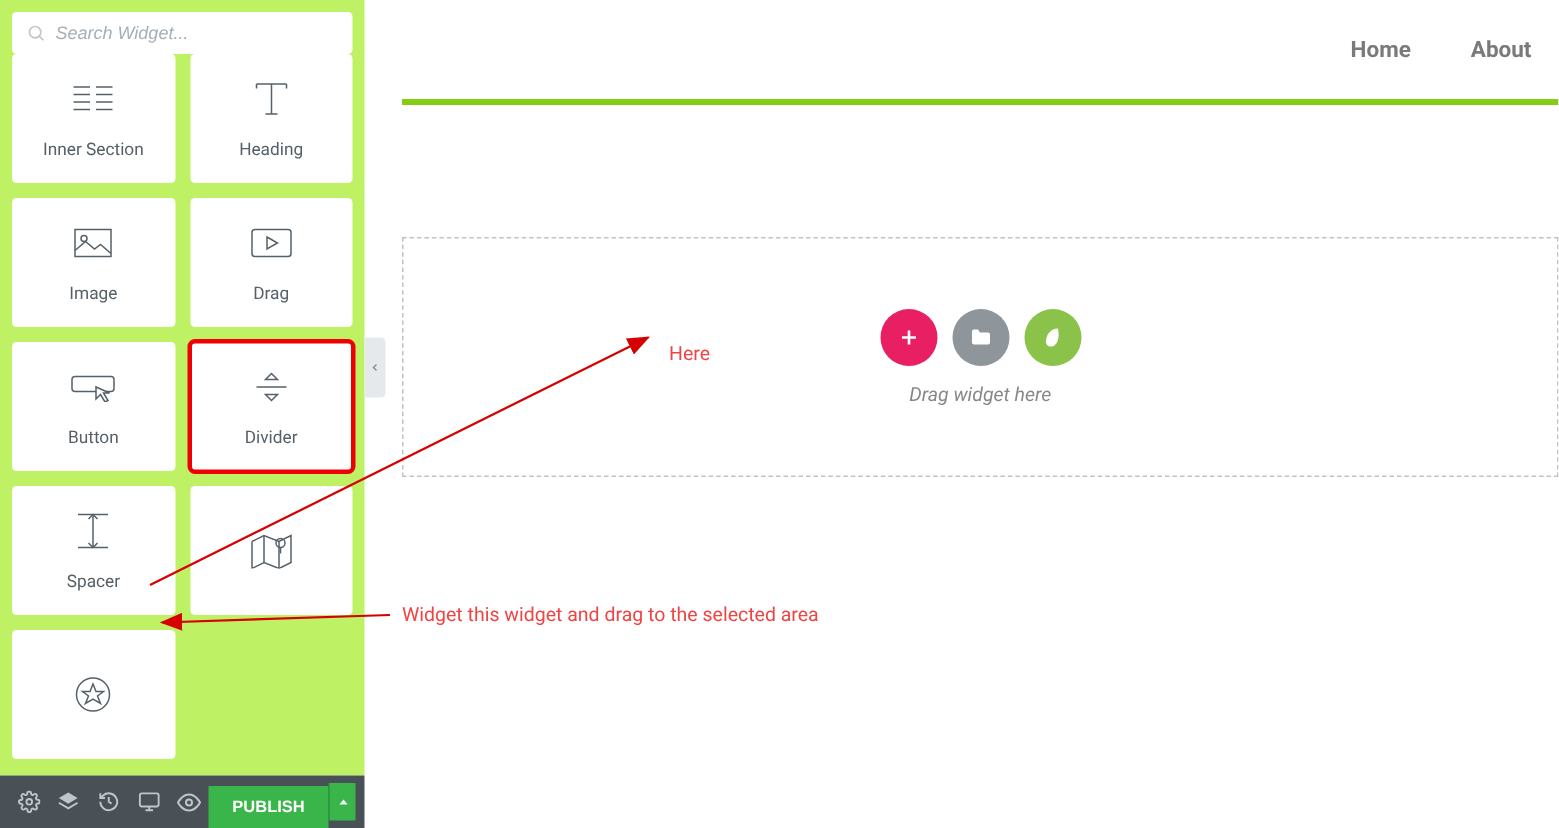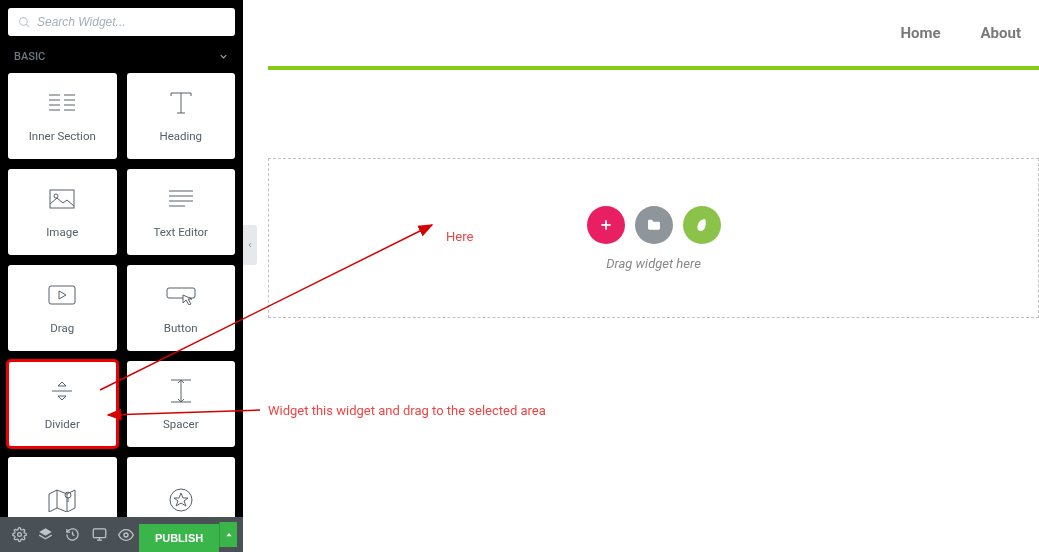--- a/index.html
+++ b/index.html
@@ -1,20 +1,20 @@
 <!DOCTYPE html>
 <html><head>
 <meta charset="utf-8">
 <style>
   * { box-sizing: border-box; margin: 0; padding: 0; }
   body { font-family: -apple-system, BlinkMacSystemFont, "Segoe UI", Roboto, Arial, sans-serif; font-size: 12px; color: #6d7882; background: #fff; overflow: hidden; width: 1039px; height: 552px; position: relative; }
   
   .top-accent { position: absolute; top: 0; left: 60px; width: 50px; height: 3px; background: #e81f63; }
   
-  .sidebar { position: absolute; top: 0; left: 0; width: 243px; height: 517px; background: #000000; padding: 8px 8px 0 8px; }
+  .sidebar { position: absolute; top: 0; left: 0; width: 243px; height: 517px; background: #bef264; padding: 8px 8px 0 8px; }
   
   .search-wrap { background: #fff; border-radius: 3px; padding: 7px 10px; display: flex; align-items: center; gap: 6px; }
   .search-wrap input { border: none; outline: none; flex: 1; font-size: 12px; font-style: italic; color: #a4afb7; }
   .search-wrap input::placeholder { color: #a4afb7; font-style: italic; }
   
   .category-head { display: flex; justify-content: space-between; align-items: center; padding: 14px 6px 10px 6px; color: #6d7882; font-size: 11px; font-weight: 500; cursor: pointer; }
   
   .widget-grid { display: grid; grid-template-columns: 1fr 1fr; gap: 10px; }
   .widget-card { background: #fff; border-radius: 3px; height: 86px; display: flex; flex-direction: column; align-items: center; justify-content: center; gap: 12px; cursor: grab; position: relative; }
   .widget-card.highlight { outline: 3px solid #e00; outline-offset: -1px; }
@@ -54,28 +54,20 @@
   <div class="search-wrap">
     <span>
       <svg width="13" height="13" viewBox="0 0 24 24" fill="none" stroke="#c0c6cb" stroke-width="2">
           <circle cx="10" cy="10" r="7"></circle>
           <line x1="20" y1="20" x2="15" y2="15"></line>
         </svg>
     </span>
     <input type="text" placeholder="Search Widget..." style="">
   </div>
 
-  <div class="category-head">
-    <span>BASIC</span>
-    <span>
-      <svg width="11" height="11" viewBox="0 0 24 24" fill="none" stroke="#a0a8af" stroke-width="2.5">
-          <polyline points="6 9 12 15 18 9"></polyline>
-        </svg>
-    </span>
-  </div>
 
   <div class="widget-grid">
     <div class="widget-card">
       <div class="widget-icon">
         <svg width="30" height="22" viewBox="0 0 30 22" fill="none" stroke="#556068" stroke-width="1">
             <line x1="2" y1="3" x2="13" y2="3"></line>
             <line x1="2" y1="8" x2="13" y2="8"></line>
             <line x1="2" y1="13" x2="13" y2="13"></line>
             <line x1="2" y1="18" x2="13" y2="18"></line>
             <line x1="17" y1="3" x2="28" y2="3"></line>
@@ -100,31 +92,20 @@
     </div>
     <div class="widget-card">
       <div class="widget-icon">
         <svg width="28" height="22" viewBox="0 0 28 22" fill="none" stroke="#556068" stroke-width="1">
             <rect x="2" y="2" width="24" height="18"></rect>
             <circle cx="8" cy="8" r="2"></circle>
             <polyline points="2 16 9 10 15 15 19 12 26 18"></polyline>
           </svg>
       </div>
       <div class="widget-label">Image</div>
-    </div>
-    <div class="widget-card">
-      <div class="widget-icon">
-        <svg width="28" height="22" viewBox="0 0 28 22" fill="none" stroke="#556068" stroke-width="1">
-            <line x1="2" y1="3" x2="26" y2="3"></line>
-            <line x1="2" y1="8" x2="26" y2="8"></line>
-            <line x1="2" y1="13" x2="26" y2="13"></line>
-            <line x1="2" y1="18" x2="18" y2="18"></line>
-          </svg>
-      </div>
-      <div class="widget-label">Text Editor</div>
     </div>
     <div class="widget-card">
       <div class="widget-icon">
         <svg width="30" height="22" viewBox="0 0 30 22" fill="none" stroke="#556068" stroke-width="1">
             <rect x="2" y="2" width="26" height="18" rx="2"></rect>
             <polygon points="12 7 19 11 12 15"></polygon>
           </svg>
       </div>
       <div class="widget-label">Drag</div>
     </div>

